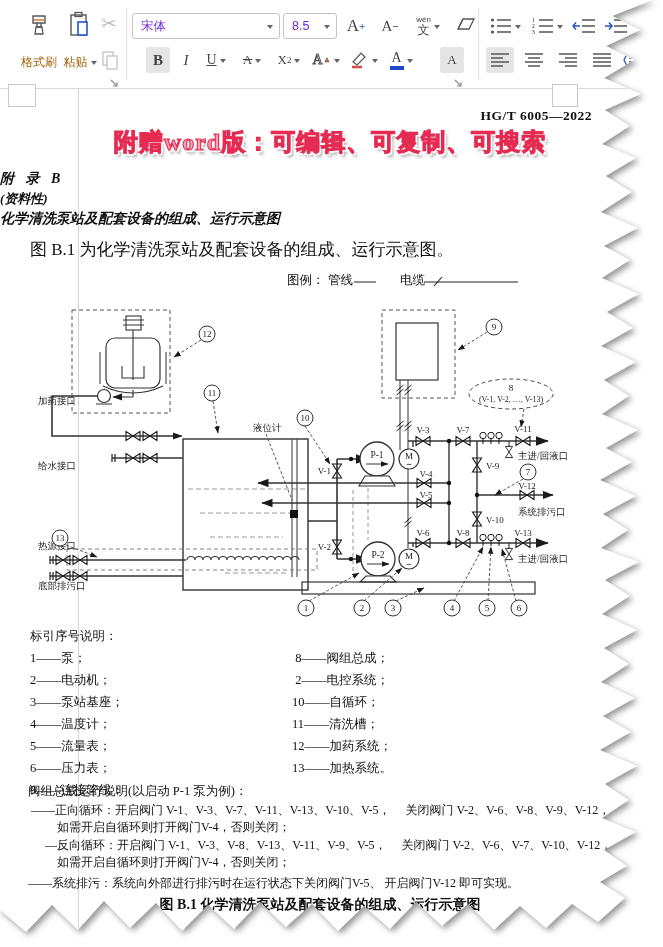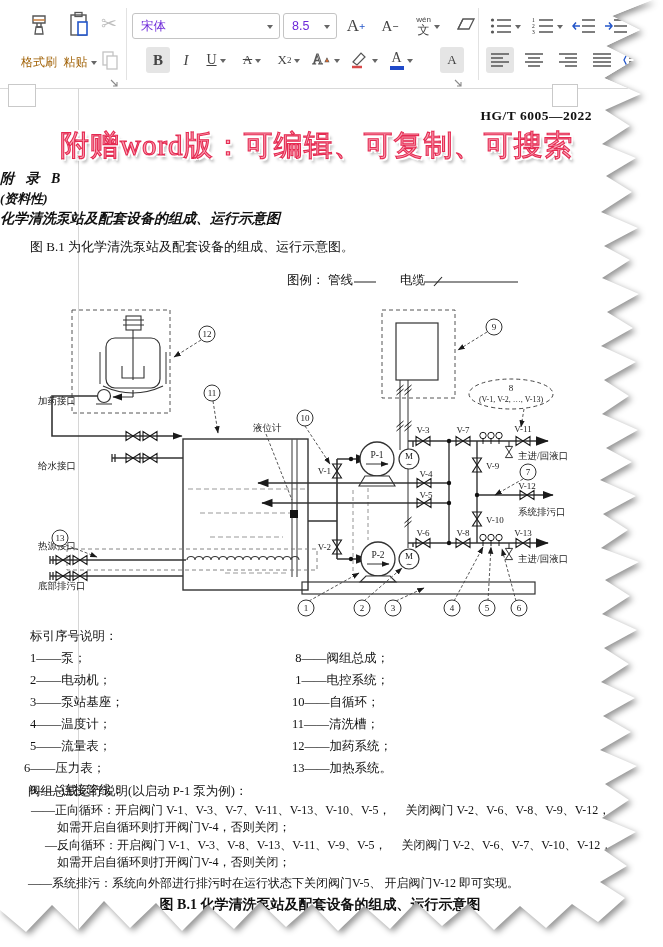--- a/index.html
+++ b/index.html
@@ -17,21 +17,21 @@
   .combo{position:absolute;height:24px;border:1px solid #c4c4c4;border-radius:3px;display:flex;align-items:center;background:#fff;}
   .combo .cval{flex:1;padding-left:8px;font-size:12.5px;color:#6d28d9;}
   .combo .chev{margin-right:6px;}
   .glyphbtn{font-family:"Liberation Serif","DejaVu Serif",serif;}
   .launcher{position:absolute;width:10px;height:10px;}
   
   .pageedge{position:absolute;left:78px;top:88px;width:1px;height:859px;background:#d6d6d6;}
   .cornermark{position:absolute;border:1px solid #c9c9c9;background:#fff;}
   .doc{position:absolute;left:0;top:88px;width:663px;height:935px;font-family:"Liberation Serif","DejaVu Serif",serif;color:#111;}
   .docnum{position:absolute;left:420px;top:20px;width:172px;text-align:right;font-weight:bold;font-size:13.5px;letter-spacing:.5px;}
-  .watermark{position:absolute;left:60px;top:38px;width:540px;font-size:29px;font-weight:normal;letter-spacing:1px;color:#f9a3b5;-webkit-text-stroke:1.1px #e52b52;
+  .watermark{position:absolute;left:60px;top:38px;width:540px;text-align:center;font-size:24px;font-weight:bold;letter-spacing:1px;color:#f9a3b5;-webkit-text-stroke:1.1px #e52b52;
     text-shadow:2px 2px 0 #fff,-2px -2px 0 #fff,2px -2px 0 #fff,-2px 2px 0 #fff,3px 4px 3px rgba(0,0,0,.35);}
   .h-center{position:absolute;left:0;width:663px;text-align:left;font-weight:bold;font-style:italic;}
   .bodytext{position:absolute;font-size:12.5px;}
   .pre{white-space:pre;}
   .caption{position:absolute;left:0;top:808px;width:640px;text-align:center;font-weight:bold;font-size:14px;}
   .legend{position:absolute;font-size:12.5px;}
   svg text{font-family:"Liberation Serif","DejaVu Serif",serif;fill:#1a1a1a;}
 </style>
 </head>
 <body>
@@ -235,21 +235,21 @@
 
   <div class="doc">
 
     <div class="docnum">HG/T 6005—2022</div>
     <div class="watermark">附赠word版：可编辑、可复制、可搜索</div>
 
     <div class="h-center" style="top:82px;font-size:14px;letter-spacing:4px">附 录 B</div>
     <div class="h-center" style="top:122px;font-size:14px">化学清洗泵站及配套设备的组成、运行示意图</div>
     <div class="h-center" style="top:102px;font-size:13px">(资料性)</div>
 
-    <div class="bodytext" style="left:30px;top:150px;font-size:13px">图 B.1 为化学清洗泵站及配套设备的组成、运行示意图。</div>
+    <div class="bodytext" style="left:30px;top:150px;font-size:17px">图 B.1 为化学清洗泵站及配套设备的组成、运行示意图。</div>
 
     <div class="legend" style="left:287px;top:184px">图例：</div>
     <div class="legend" style="left:328px;top:184px">管线</div>
     <div class="legend" style="left:400px;top:184px">电缆</div>
     <svg style="position:absolute;left:350px;top:186px" width="180" height="14">
       <line x1="4" y1="8" x2="26" y2="8" stroke="#222" stroke-width="1.2"></line>
       <g>
         <line x1="74" y1="8" x2="168" y2="8" stroke="#222" stroke-width="1.2"></line>
         <line x1="84" y1="12" x2="92" y2="3" stroke="#222" stroke-width="1.1"></line>
       </g>
@@ -531,24 +531,24 @@
               <text x="60" y="541" font-size="9" text-anchor="middle">13</text>
       </g>
     </svg>
 
     <div class="bodytext" style="left:30px;top:540px">标引序号说明：</div>
     <div class="bodytext" style="left:30px;top:562px">1——泵；</div>
     <div class="bodytext" style="left:30px;top:584px">2——电动机；</div>
     <div class="bodytext" style="left:30px;top:606px">3——泵站基座；</div>
     <div class="bodytext" style="left:30px;top:628px">4——温度计；</div>
     <div class="bodytext" style="left:30px;top:650px">5——流量表；</div>
-    <div class="bodytext" style="left:24px;top:672px">6——压力表；</div>
+    <div class="bodytext" style="left:30px;top:672px">6——压力表；</div>
     <div class="bodytext" style="left:30px;top:694px">9——连接管线；</div>
     <div class="bodytext pre" style="left:292px;top:562px"> 8——阀组总成；</div>
-    <div class="bodytext pre" style="left:292px;top:584px"> 1——电控系统；</div>
+    <div class="bodytext pre" style="left:292px;top:584px"> 2——电控系统；</div>
     <div class="bodytext pre" style="left:292px;top:606px">10——自循环；</div>
     <div class="bodytext pre" style="left:292px;top:628px">11——清洗槽；</div>
     <div class="bodytext pre" style="left:292px;top:650px">12——加药系统；</div>
     <div class="bodytext pre" style="left:292px;top:672px">13——加热系统。</div>
 
     <div class="bodytext" style="left:28px;top:695px;font-size:12.5px">阀组总成运行说明(以启动 P-1 泵为例)：</div>
     <div class="bodytext pre" style="left:31px;top:714px;font-size:12px">——正向循环：开启阀门 V-1、V-3、V-7、V-11、V-13、V-10、V-5，     关闭阀门 V-2、V-6、V-8、V-9、V-12，</div>
     <div class="bodytext pre" style="left:57px;top:731px;font-size:12px">如需开启自循环则打开阀门V-4，否则关闭；</div>
     <div class="bodytext pre" style="left:45px;top:749px;font-size:12px">—反向循环：开启阀门 V-1、V-3、V-8、V-13、V-11、V-9、V-5，     关闭阀门 V-2、V-6、V-7、V-10、V-12，</div>
     <div class="bodytext pre" style="left:57px;top:766px;font-size:12px">如需开启自循环则打开阀门V-4，否则关闭；</div>

